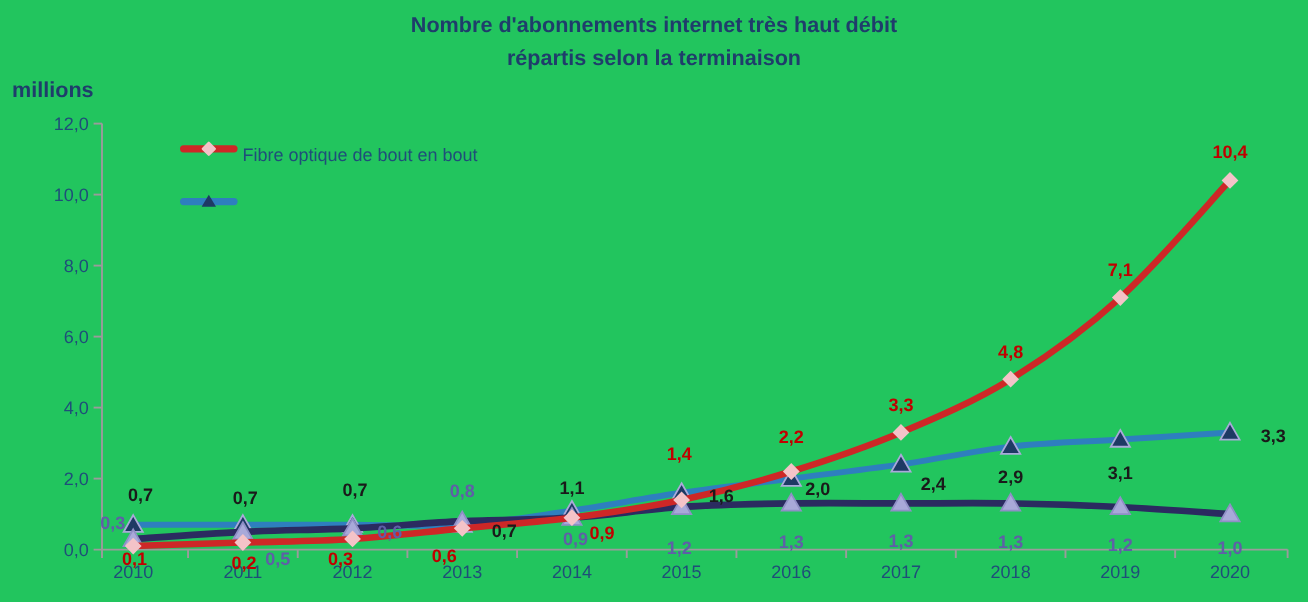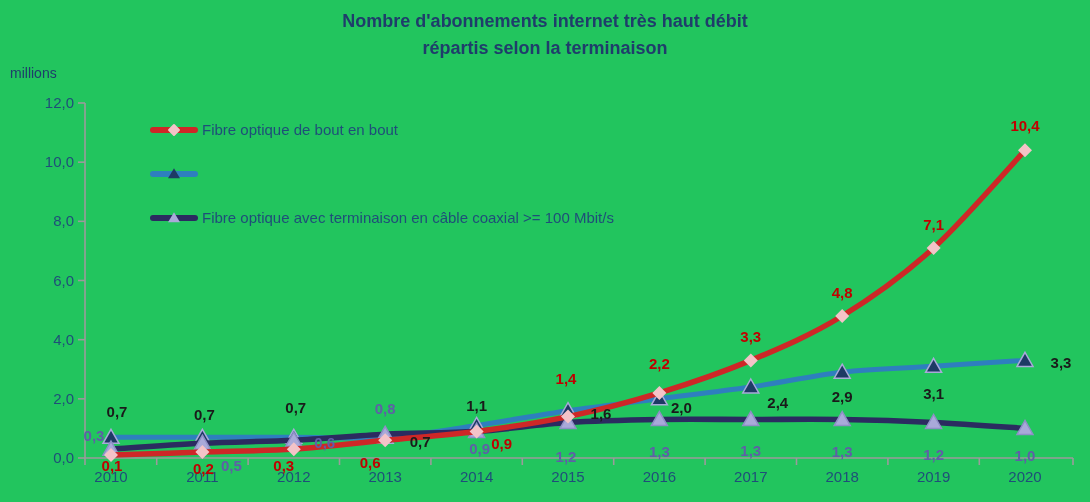--- a/index.html
+++ b/index.html
@@ -5,24 +5,24 @@
   html,body{margin:0;padding:0;background:#fff;}
   .stage{
     position:relative;width:1090px;height:502px;background:#22c55e;overflow:hidden;
     font-family:"Liberation Sans", sans-serif;
   }
   .chart-title{
     position:absolute;top:8px;left:0;width:100%;text-align:center;
     font-size:18px;line-height:27px;font-weight:bold;color:#1F3D6B;
   }
   .unit-label{
-    position:absolute;top:65px;left:10px;font-size:14px;font-weight:normal;color:#1F3D6B;text-align:right;
+    position:absolute;top:65px;left:10px;font-size:18px;font-weight:bold;color:#1F3D6B;text-align:right;
   }
   .legend{position:absolute;top:121px;left:150px;}
-  .legend-item{display:flex;align-items:center;height:17px;margin-bottom:27px;}
+  .legend-item{display:flex;align-items:flex-start;height:17px;margin-bottom:27px;}
   .swatch{position:relative;width:48px;height:6px;margin-right:4px;flex:0 0 48px;}
   .sw-line{position:absolute;left:0;top:0;width:100%;height:100%;border-radius:3px;}
   .sw-marker{position:absolute;left:50%;top:50%;}
   .sw-marker.diamond{width:9px;height:9px;transform:translate(-50%,-50%) rotate(45deg);border-radius:1px;}
   .sw-marker.tri{width:0;height:0;border-left:6px solid transparent;border-right:6px solid transparent;border-bottom:10px solid #000;transform:translate(-50%,-58%);}
   .legend-label{font-size:15px;color:#1F4E79;white-space:nowrap;}
   svg text{font-family:"Liberation Sans", sans-serif;}
 </style>
 </head>
 <body>
@@ -41,27 +41,20 @@
         <span class="sw-line" style="background: rgb(206, 39, 39);"></span>
         <span class="sw-marker diamond" style="background: rgb(244, 195, 200);"></span>
       </span>
       <span class="legend-label">Fibre optique de bout en bout</span>
     </div>
     <div class="legend-item">
       <span class="swatch">
         <span class="sw-line" style="background: rgb(46, 127, 190);"></span>
         <span class="sw-marker tri" style="border-bottom-color: rgb(30, 58, 100);"></span>
       </span>
-    </div>
-    <div class="legend-item">
-      <span class="swatch">
-        <span class="sw-line" style="background: rgb(43, 43, 96);"></span>
-        <span class="sw-marker tri" style="border-bottom-color: rgb(169, 169, 217);"></span>
-      </span>
-      <span class="legend-label">Fibre optique avec terminaison en câble coaxial &gt;= 100 Mbit/s</span>
     </div>
   </div>
 
   <svg id="plot" width="1090" height="502" viewBox="0 0 1090 502">
       <path d="M85,103 L85,458 L1073,458" stroke="#9B9B9B" stroke-width="1.6" fill="none"></path>
       <line x1="78" y1="458" x2="85" y2="458" stroke="#9B9B9B" stroke-width="1.6"></line>
       <text x="74" y="463" text-anchor="end" font-size="15" fill="#1F4E79">0,0</text>
       <line x1="78" y1="398.8333333333333" x2="85" y2="398.8333333333333" stroke="#9B9B9B" stroke-width="1.6"></line>
       <text x="74" y="403.8333333333333" text-anchor="end" font-size="15" fill="#1F4E79">2,0</text>
       <line x1="78" y1="339.6666666666667" x2="85" y2="339.6666666666667" stroke="#9B9B9B" stroke-width="1.6"></line>

